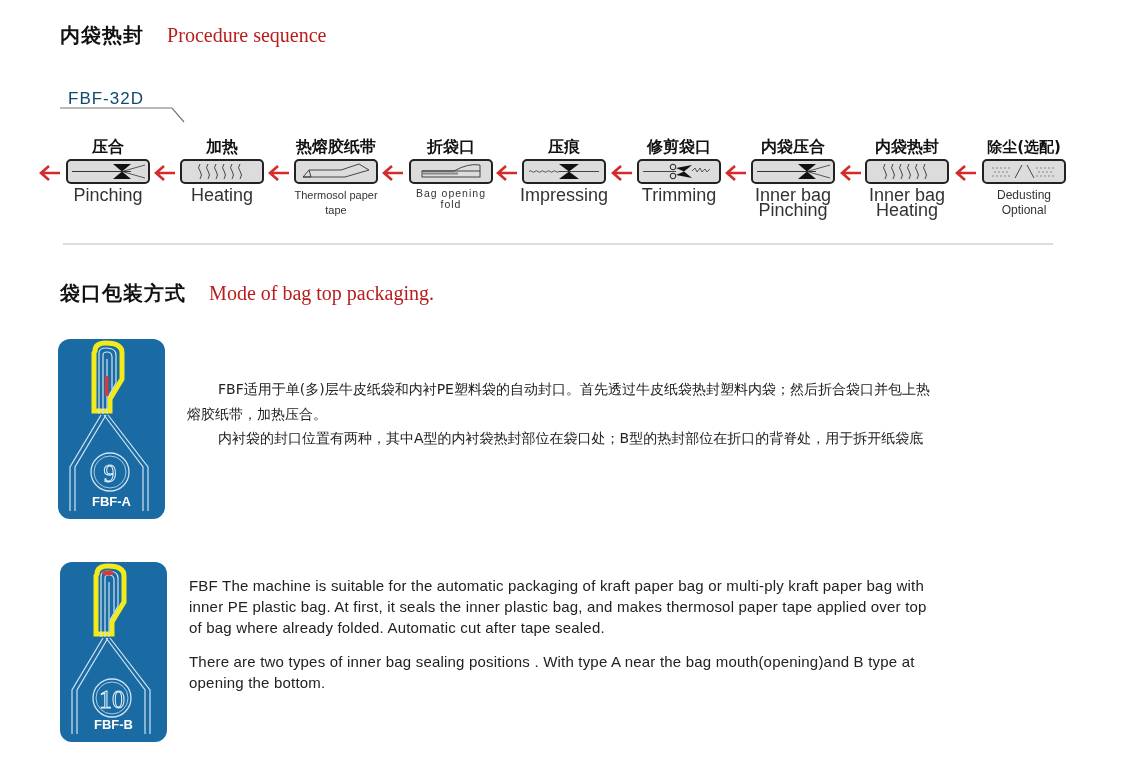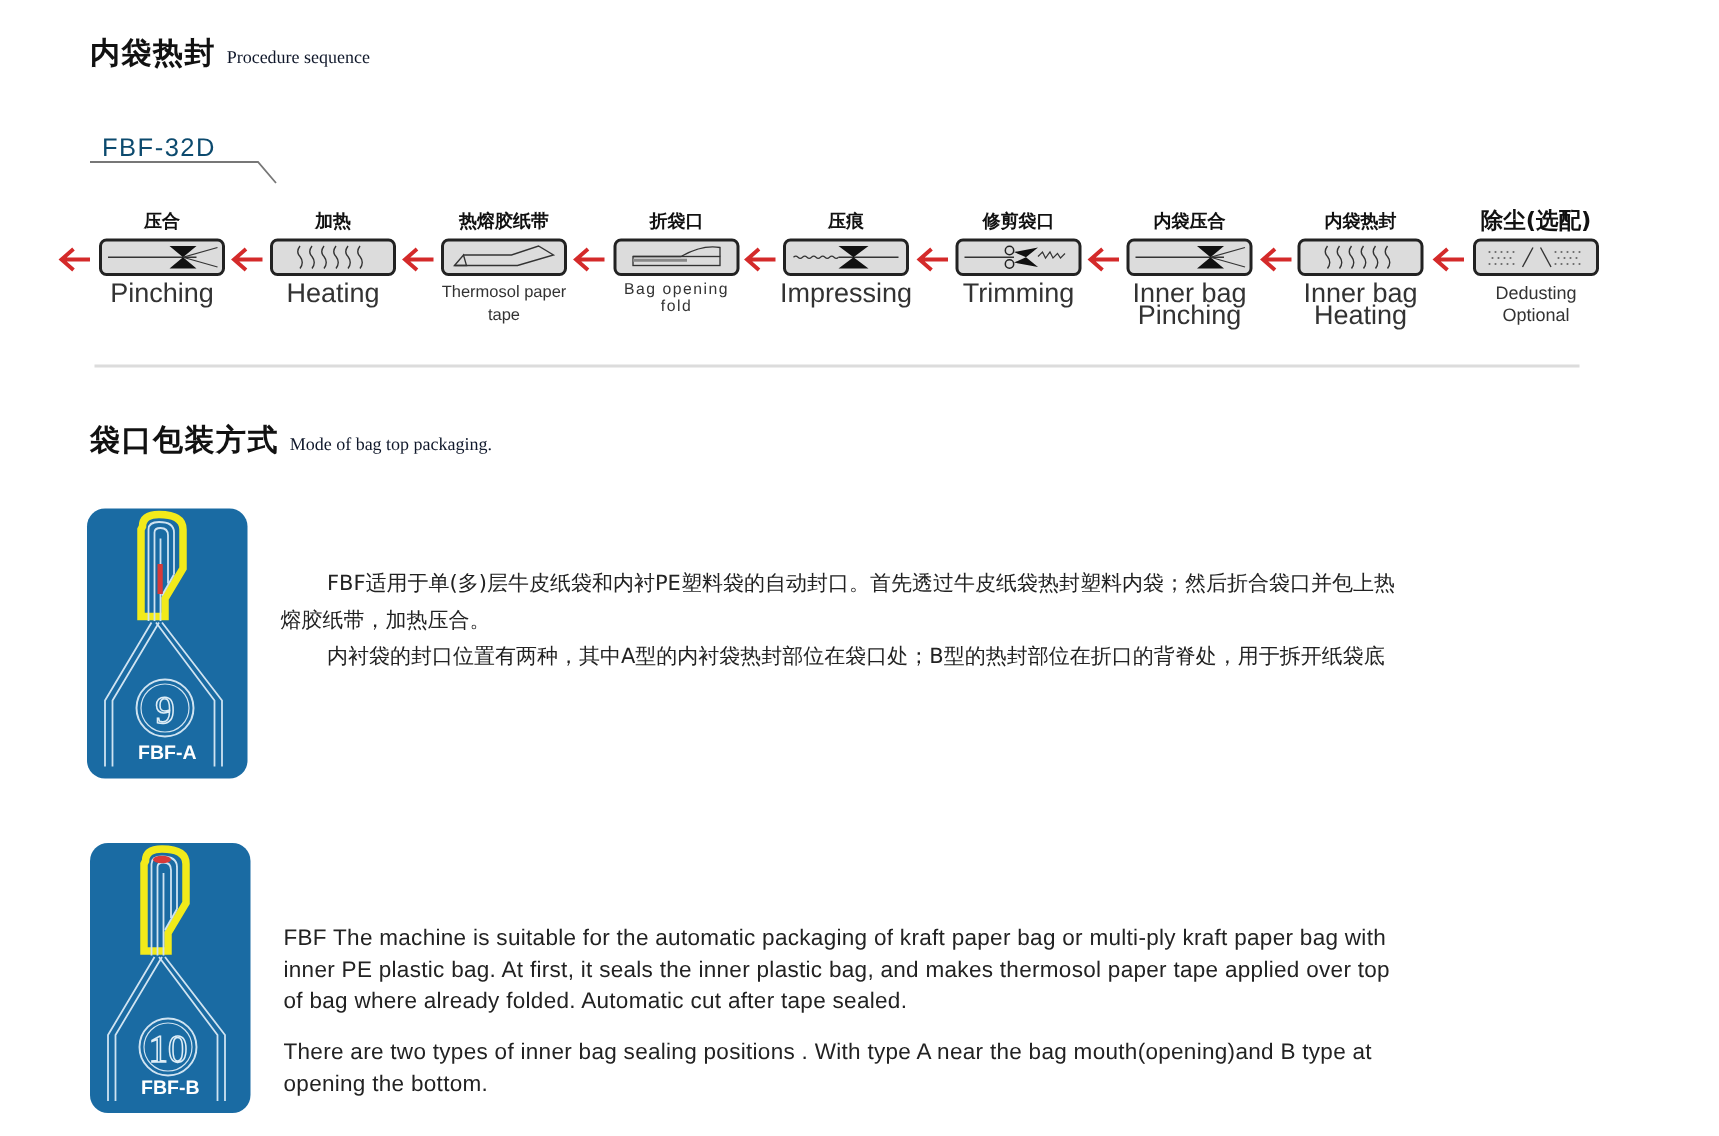--- a/index.html
+++ b/index.html
@@ -1,34 +1,34 @@
 <!DOCTYPE html>
 <html><head>
 <meta charset="utf-8">
 <style>
   html,body{margin:0;padding:0;background:#ffffff;}
   body{width:1146px;height:757px;position:relative;overflow:hidden;font-family:"DejaVu Sans",sans-serif;color:#222;}
   .abs{position:absolute;}
   .sec-title{font-family:"DejaVu Serif",serif;}
   .sec-title .zh{font-weight:bold;font-size:20px;letter-spacing:1px;color:#111;}
-  .sec-title .en{font-size:12px;color:#0f172a;margin-left:2px;font-family:"Liberation Serif",serif;}
+  .sec-title .en{font-size:20px;color:#b91c1c;margin-left:18px;font-family:"Liberation Serif",serif;}
   .model-tag{font-family:"Liberation Sans",sans-serif;font-size:17px;color:#0c4a6e;letter-spacing:1px;}
   .step{position:absolute;top:138px;width:90px;text-align:center;}
-  .step .zh{font-size:12px;font-weight:bold;color:#111;height:18px;line-height:18px;white-space:nowrap;}
+  .step .zh{font-size:16px;font-weight:bold;color:#111;height:18px;line-height:18px;white-space:nowrap;}
   .step .box{margin:3px auto 0;width:84px;height:25px;border:2px solid #222;border-radius:5px;background:#dcdcdc;box-sizing:border-box;display:flex;align-items:center;justify-content:center;}
   .step .box svg{display:block;}
   .step .en{font-family:"Liberation Sans",sans-serif;font-size:18px;color:#333;line-height:15px;margin-top:4px;}
   .step .en.small{font-size:11px;letter-spacing:0;}
   .step .en.spaced{font-size:10.5px;letter-spacing:1px;line-height:11px;}
   .arrow{position:absolute;top:163px;width:24px;height:20px;}
   .divider{position:absolute;left:63px;top:243px;width:990px;height:2px;background:#dcdcdc;}
   .badge{position:absolute;border-radius:12px;background:#1a6ba3;}
   .badge .lbl{position:absolute;left:0;right:0;bottom:10px;text-align:center;color:#fff;font-family:"Liberation Sans",sans-serif;font-weight:bold;font-size:13px;}
   .zh-para{font-family:"DejaVu Sans",sans-serif;font-size:14px;color:#222;line-height:24.5px;}
-  .en-para{font-family:"Liberation Sans",sans-serif;font-size:15px;color:#222;line-height:21px;letter-spacing:0.2px;margin-top:40px;}
+  .en-para{font-family:"Liberation Sans",sans-serif;font-size:15px;color:#222;line-height:21px;letter-spacing:0.2px;}
 </style>
 </head>
 <body>
 
 <div class="abs sec-title" style="left:60px;top:22px;">
   <span class="zh">内袋热封</span>
   <span class="en">Procedure sequence</span>
 </div>
 
 <div class="abs model-tag" style="left:68px;top:89px;">FBF-32D</div>

